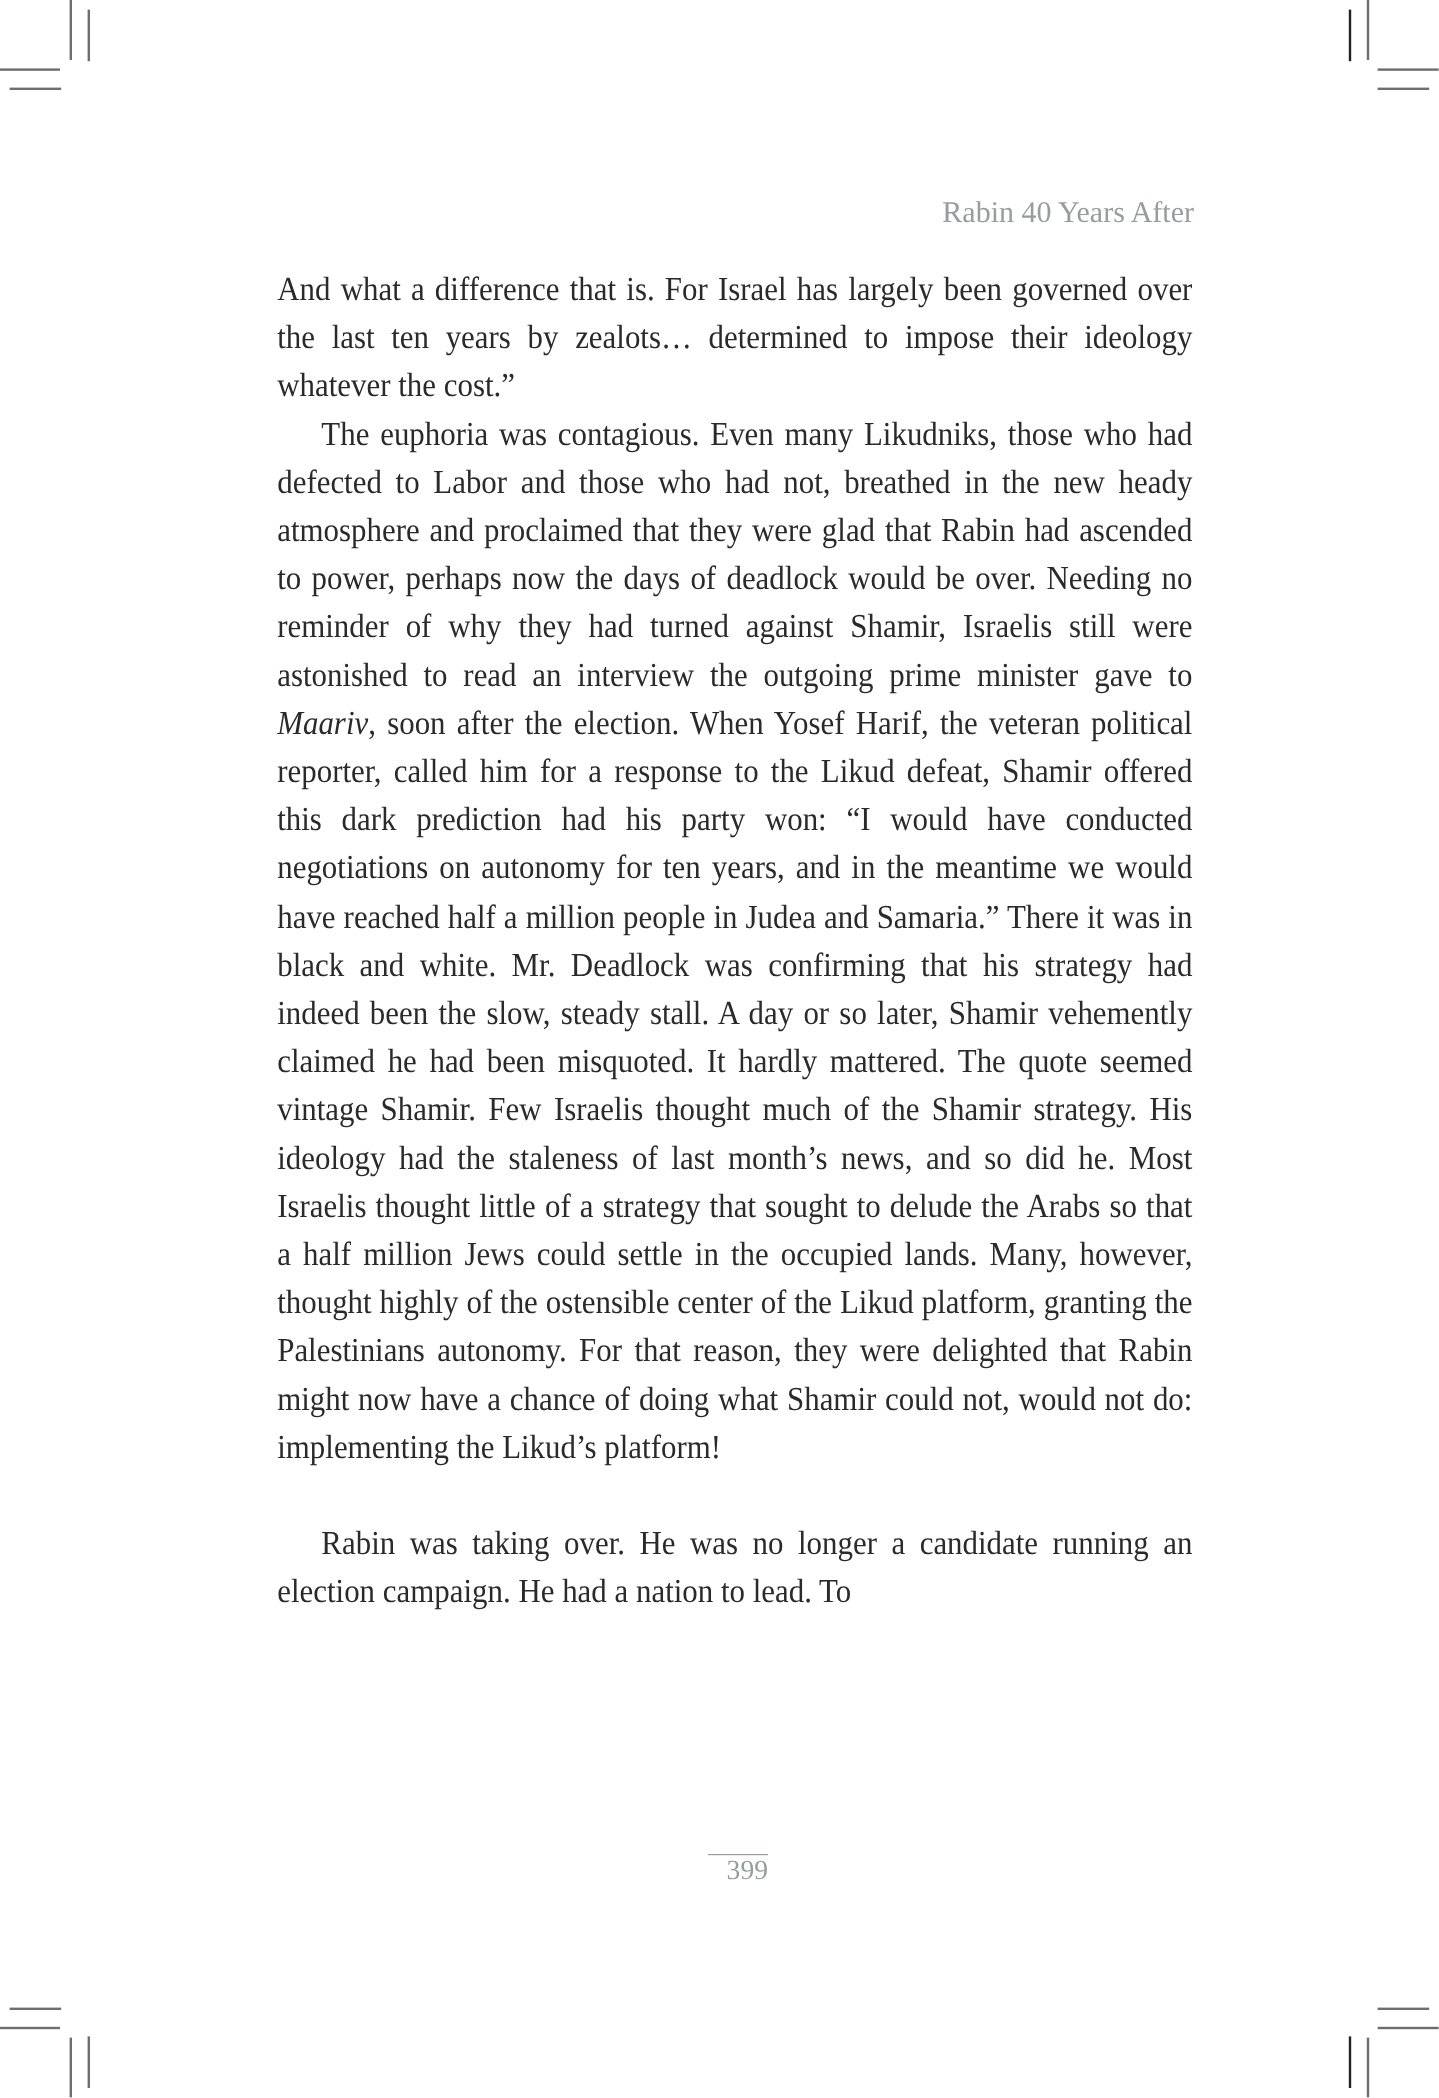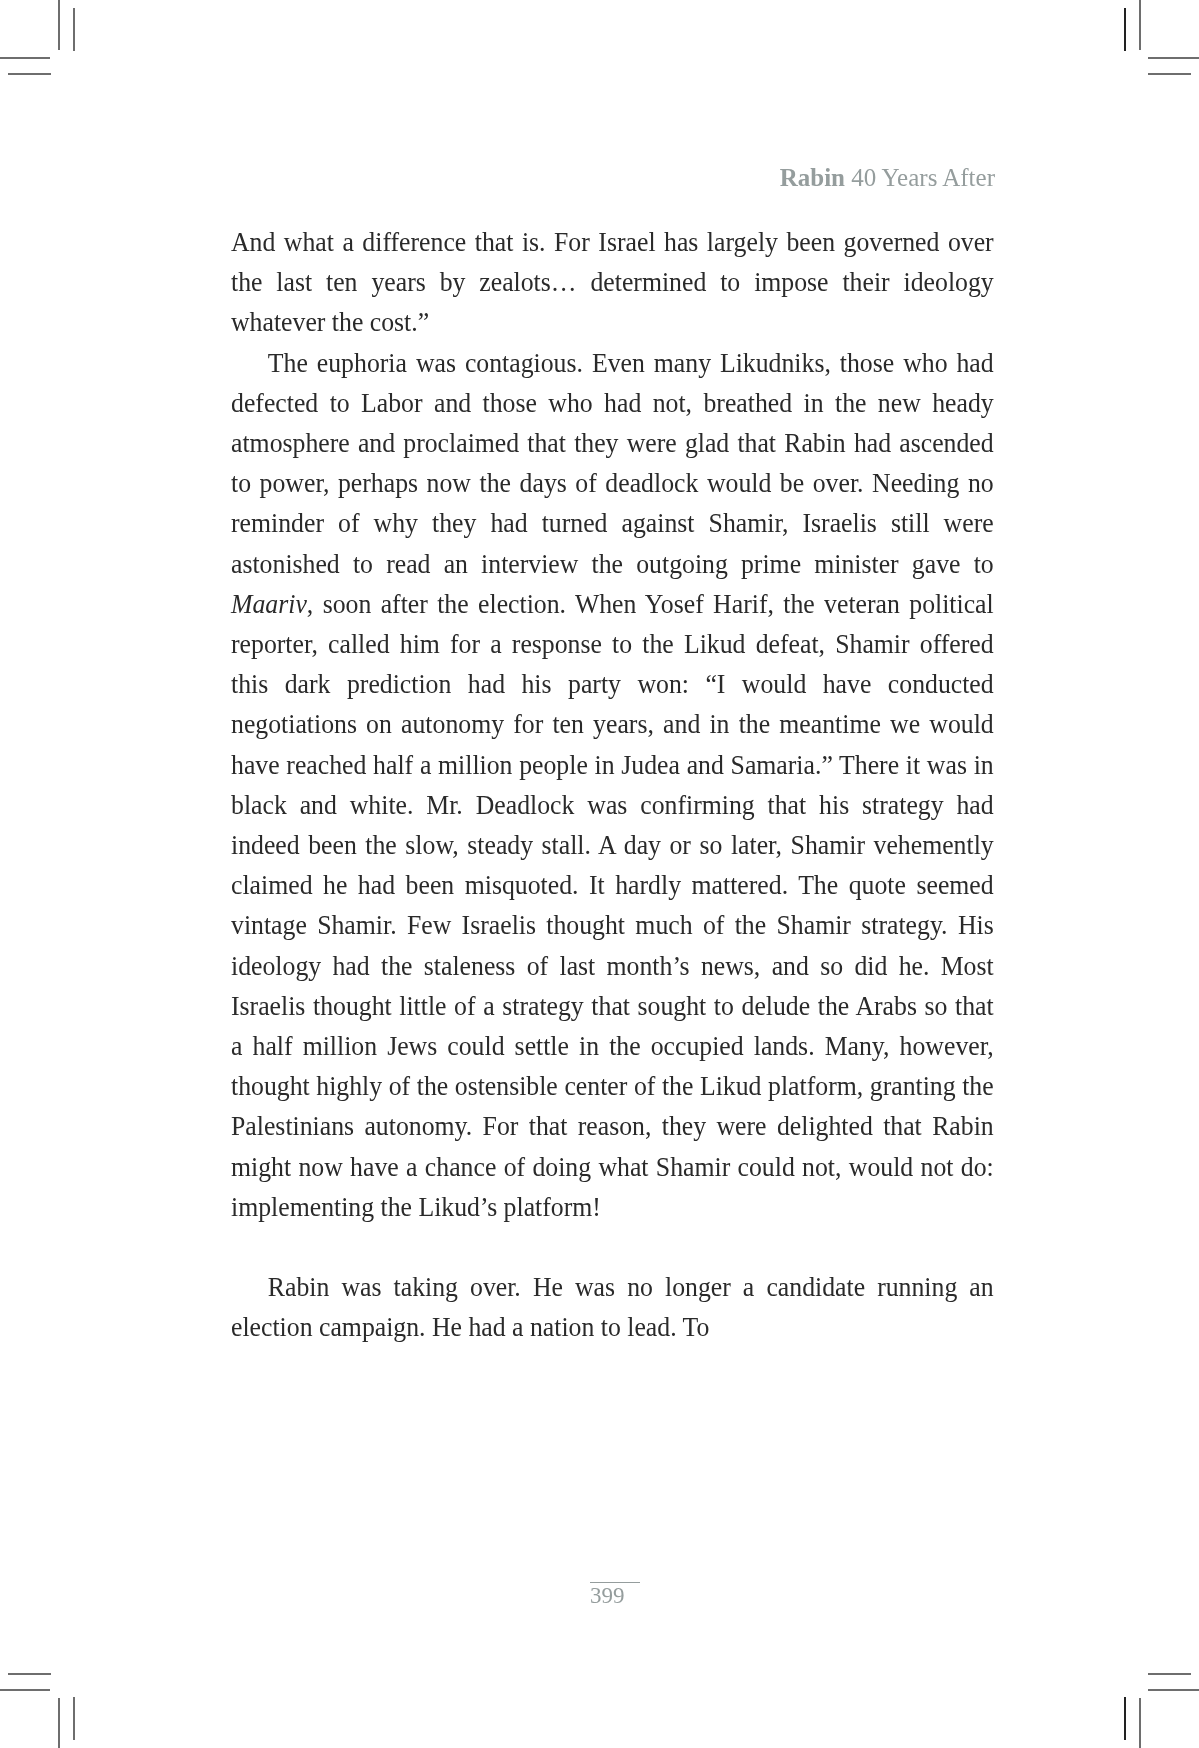--- a/index.html
+++ b/index.html
@@ -4,36 +4,36 @@
 <style>
   html, body { margin: 0; padding: 0; background: #ffffff; }
   body { width: 1199px; height: 1748px; position: relative; overflow: hidden; }
   .crop { position: absolute; background: #6e6e6e; }
   .crop.dark { background: #222; }
   .running-head {
     position: absolute; right: 204px; top: 164px;
     font-family: "Liberation Serif", serif; font-size: 25px; color: #959d9d;
     white-space: nowrap;
   }
-  .running-head b { font-weight: bold; }
+  .running-head b { font-weight: normal; }
   .body-text {
     position: absolute; left: 231px; width: 763px; top: 222px;
     font-family: "Liberation Serif", serif; font-size: 28px; line-height: 40.2px;
     color: #2a2a2a; text-align: justify;
     transform: scaleX(0.92); transform-origin: left top;
     width: 829px;
   }
   .body-text p { margin: 0; }
   .body-text p.indent { text-indent: 40px; }
   .body-text p.gap { margin-top: 40px; }
   .body-text i { font-style: italic; }
   .page-number {
-    position: absolute; left: 590px; top: 1545px; width: 50px; text-align: left;
+    position: absolute; left: 590px; top: 1545px; width: 50px; text-align: right;
     font-family: "Liberation Serif", serif; font-size: 23px; color: #959d9d;
-    border-top: 1px solid #959d9d; padding-top: 0px; line-height: 26px; margin-top: 37px;
+    border-top: 1px solid #959d9d; padding-top: 0px; line-height: 26px;
   }
 </style>
 </head>
 <body>
 
 <div class="crop" style="left:58px;top:0;width:2px;height:50px;"></div>
 <div class="crop" style="left:73px;top:8px;width:2px;height:43px;"></div>
 <div class="crop" style="left:0;top:57px;width:50px;height:2px;"></div>
 <div class="crop" style="left:8px;top:73px;width:43px;height:2px;"></div>
 

